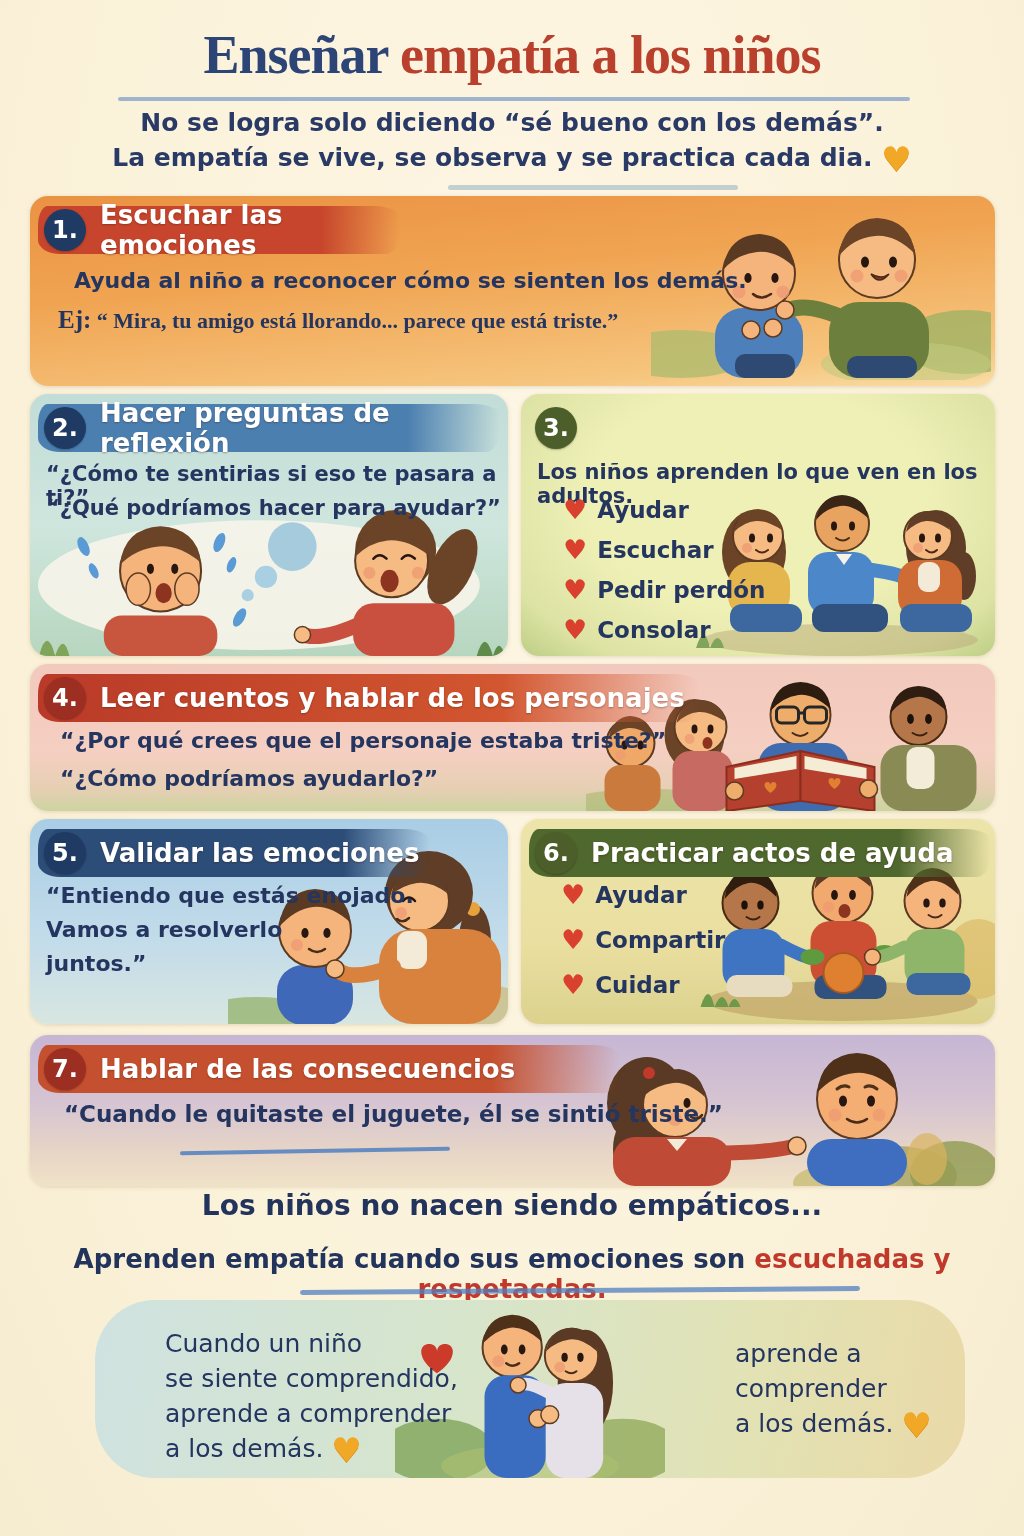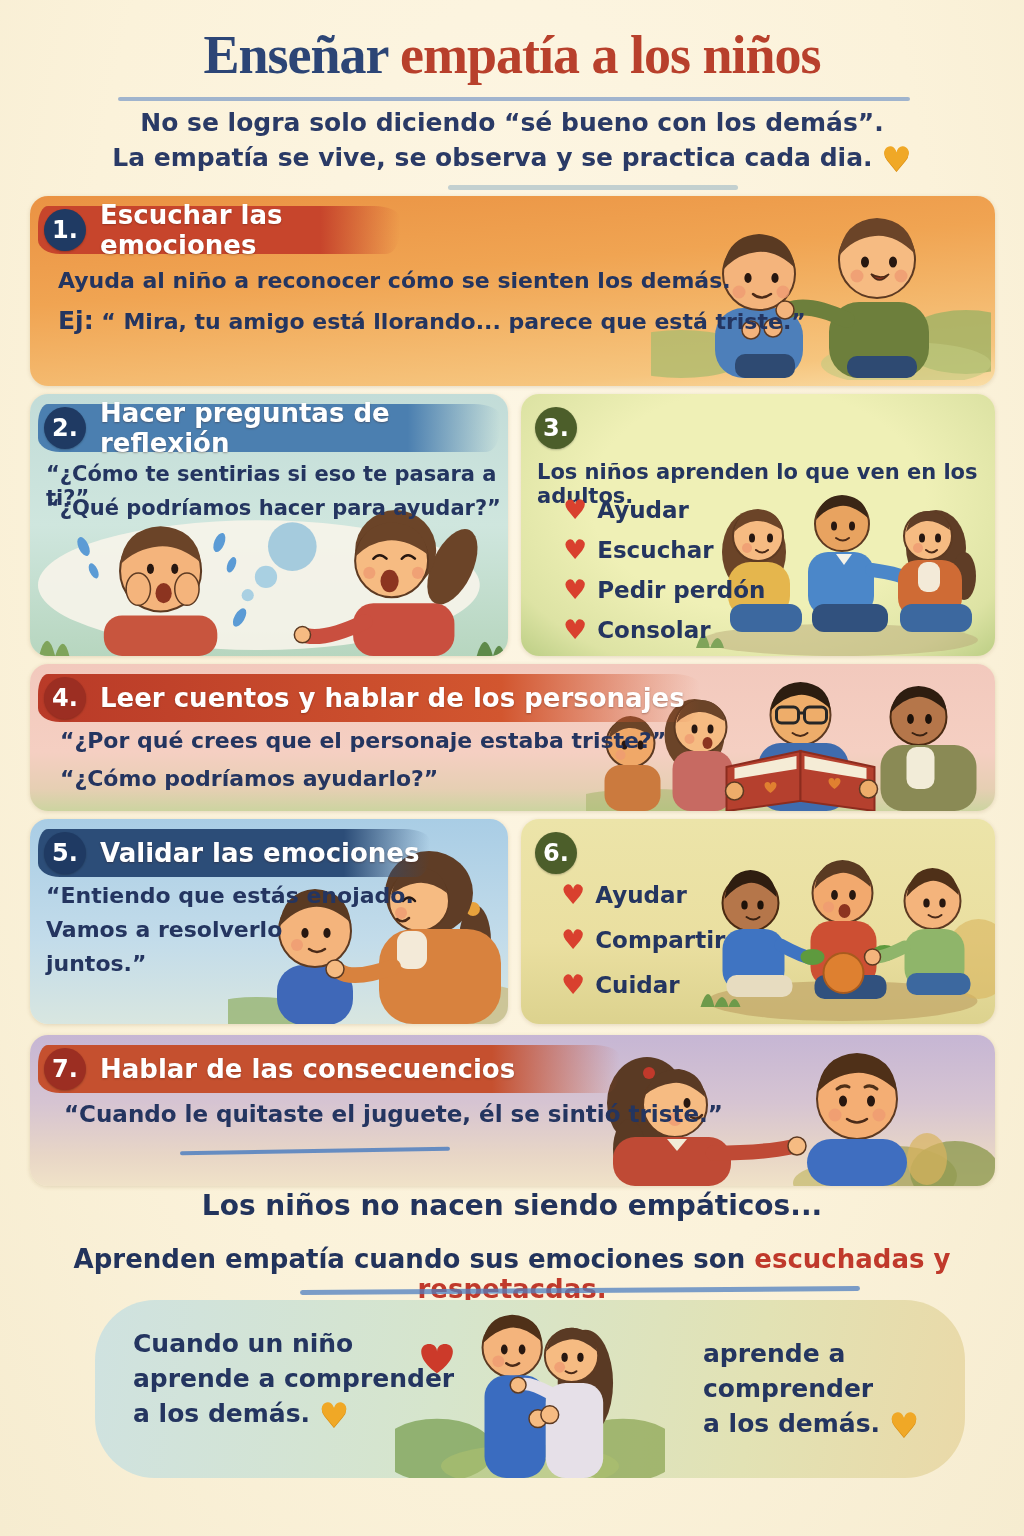--- a/index.html
+++ b/index.html
@@ -47,21 +47,21 @@
   .li-label{font-size:23px;color:#243560;font-weight:bold;}
   .illus{position:absolute;z-index:1;}
   .stroke{position:absolute;border-radius:3px;background:#4f7fc0;}
   
   .f1{top:1146px;left:0;width:100%;text-align:center;font-size:28px;font-weight:bold;color:#22335c;margin-top:43px;}
   .f2{top:1244px;left:0;width:100%;text-align:center;font-size:26px;font-weight:bold;color:#22335c;}
   .f2 .accent{color:#c0392b;}
   .pre-bottom-stroke{top:1288px;left:300px;width:560px;height:5px;opacity:.75;transform:rotate(-.4deg);}
   #bottomCard{position:absolute;left:95px;top:1300px;width:870px;height:178px;border-radius:60px;overflow:hidden;
       background:linear-gradient(100deg,#cfe2e0 0%,#d6e5cc 40%,#e2e2b4 75%,#ead9a8 100%);}
-  .bc-text{position:absolute;z-index:5;color:#243560;font-weight:bold;font-size:25px;line-height:35px;}
+  .bc-text{position:absolute;z-index:5;color:#243560;font-weight:normal;font-size:25px;line-height:35px;margin-left:32px;}
   .bc-left{left:38px;top:26px;}
   .bc-right{left:608px;top:36px;}
 </style>
 </head>
 <body>
 
 <div id="poster">
 
   <div class="abs title">
     <span class="t-blue">Enseñar</span><span class="t-red"> empatía a los niños</span>
@@ -97,22 +97,22 @@
       <circle cx="226" cy="58" r="38" fill="#f6bb82" stroke="#5d3a22" stroke-width="2"></circle>
       <path d="M188,54 Q192,18 226,16 Q260,18 264,52 Q244,32 224,34 Q202,36 188,54 Z" fill="#6b4428"></path>
       <ellipse cx="214" cy="60" rx="4" ry="5.5" fill="#271710"></ellipse>
       <ellipse cx="242" cy="60" rx="4" ry="5.5" fill="#271710"></ellipse>
       <circle cx="206" cy="74" r="6.5" fill="#ef9b72" opacity=".8"></circle>
       <circle cx="250" cy="74" r="6.5" fill="#ef9b72" opacity=".8"></circle>
       <path d="M220,72 Q228,84 238,72 Q230,78 220,72 Z" fill="#8c3420" stroke="#4a2a18" stroke-width="1.5"></path>
     </svg>
     <div class="badge bg-navy">1.</div>
     <div class="brush br1">Escuchar las emociones</div>
-    <div class="ctext q" style="left:28px;top:72px;">Ayuda al niño a reconocer cómo se sienten los demás.</div>
-    <div class="ctext q" style="left:28px;top:110px;">
+    <div class="ctext q" style="left:44px;top:72px;">Ayuda al niño a reconocer cómo se sienten los demás.</div>
+    <div class="ctext q" style="left:28px;top:110px;font-family:Liberation Serif, serif;">
       <span style="font-size:25px;">Ej:</span>
       <span>“ Mira, tu amigo está llorando... parece que está triste.”</span>
     </div>
   </div>
 
   <div id="card2" class="card">
     <svg class="illus" style="left:0;bottom:0;" width="478" height="152" viewBox="0 0 470 150">
       <ellipse cx="225" cy="80" rx="218" ry="64" fill="#f7f4ea" opacity=".9"></ellipse>
       <circle cx="258" cy="42" r="24" fill="#9cc7dc" opacity=".9"></circle>
       <circle cx="232" cy="72" r="11" fill="#a9d0e2"></circle>
@@ -314,20 +314,21 @@
       <ellipse cx="234" cy="74" rx="3.2" ry="4.6" fill="#271710"></ellipse>
       <ellipse cx="250" cy="74" rx="3.2" ry="4.6" fill="#271710"></ellipse>
       <path d="M236,86 q7,5 13,0" stroke="#4a2a18" stroke-width="2" fill="none" stroke-linecap="round"></path>
       <rect x="212" y="100" width="60" height="60" rx="20" fill="#8fb56a"></rect>
       <rect x="214" y="144" width="64" height="22" rx="10" fill="#3c689f"></rect>
       <path d="M212,118 Q192,128 184,128" stroke="#8fb56a" stroke-width="13" fill="none" stroke-linecap="round"></path>
       <circle cx="180" cy="128" r="8" fill="#f4b47c" stroke="#5d3a22" stroke-width="1.5"></circle>
       <path d="M8,178 q8,-26 14,0 M22,178 q8,-20 14,0 M36,178 q6,-16 12,0" fill="#6d9a4a"></path>
     </svg>
     <div class="badge bg-olive">6.</div>
+    <div class="brush br6">Practicar actos de ayuda</div>
     <div class="ctext" style="left:40px;top:62px;">
       <div class="heart-li" style="margin-bottom:18px;">
           <span class="rheart">♥</span>
           <span class="li-label">Ayudar</span>
         </div>
       <div class="heart-li" style="margin-bottom:18px;">
           <span class="rheart">♥</span>
           <span class="li-label">Compartir</span>
         </div>
       <div class="heart-li">
@@ -398,20 +399,21 @@
       <circle cx="160" cy="68" r="5.5" fill="#ef9b72" opacity=".8"></circle>
       <path d="M166,72 q6,4 11,0" stroke="#4a2a18" stroke-width="2" fill="none" stroke-linecap="round"></path>
       <rect x="146" y="84" width="58" height="96" rx="20" fill="#e6e0e8"></rect>
       <path d="M150,94 Q128,82 120,86" stroke="#e6e0e8" stroke-width="13" fill="none" stroke-linecap="round"></path>
       <circle cx="118" cy="86" r="8" fill="#f6bb82" stroke="#5d3a22" stroke-width="1.5"></circle>
       <circle cx="138" cy="120" r="9" fill="#f6bb82" stroke="#5d3a22" stroke-width="1.5"></circle>
       <circle cx="150" cy="116" r="9" fill="#f6bb82" stroke="#5d3a22" stroke-width="1.5"></circle>
     </svg>
     <div class="bc-text bc-left">
       <div>Cuando un niño</div>
+      <div>se siente comprendido,</div>
       <div>aprende a comprender</div>
       <div><span>a los demás.</span> <span class="yheart">♥</span></div>
     </div>
     <div class="bc-text bc-right">
       <div>aprende a comprender</div>
       <div><span>a los demás.</span> <span class="yheart">♥</span></div>
     </div>
   </div>
 
 </div>

